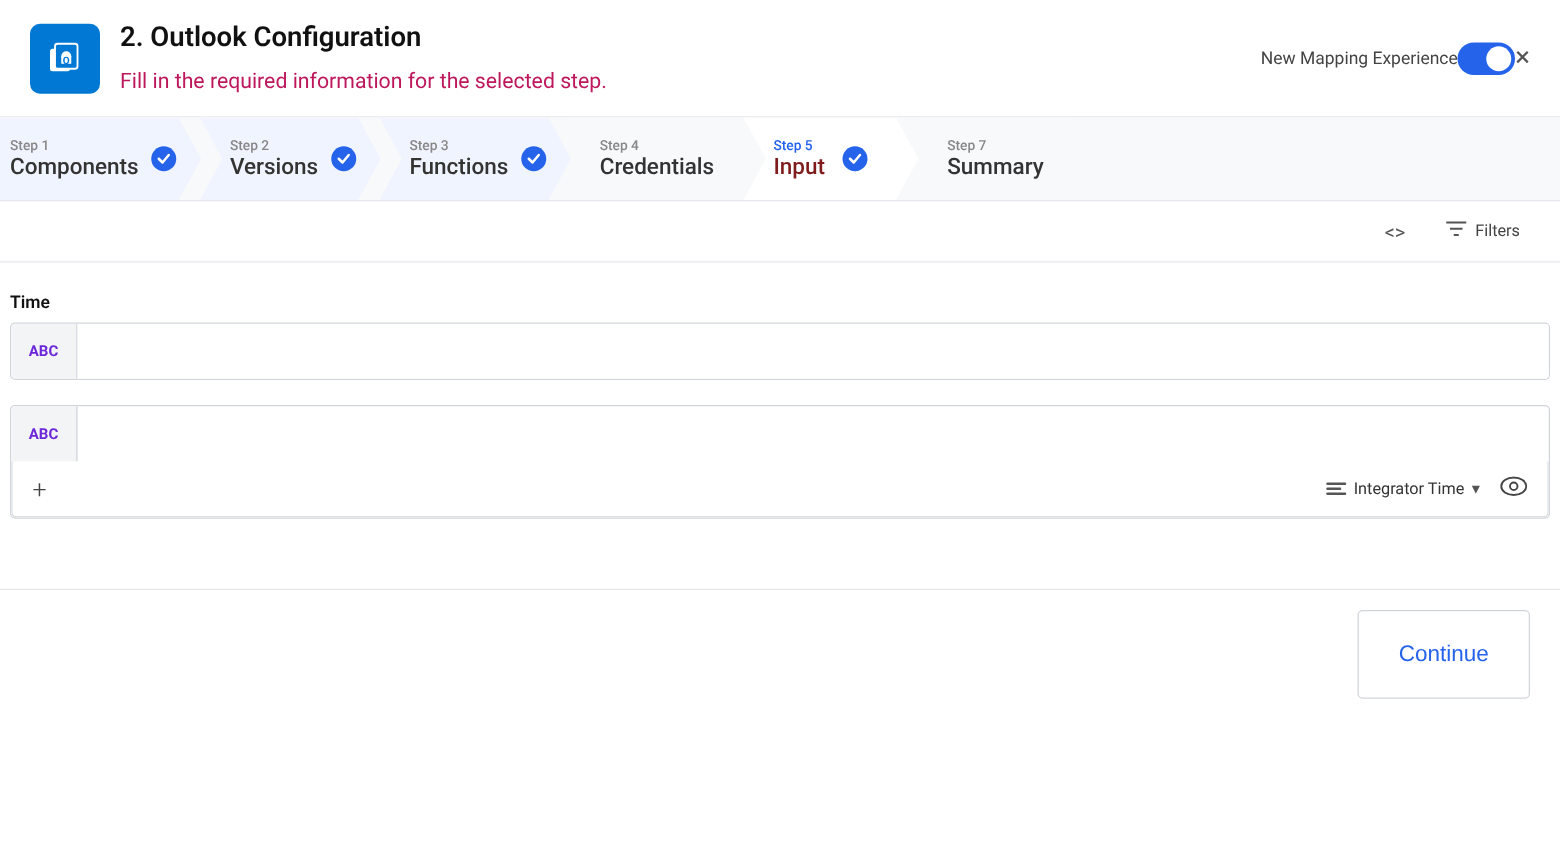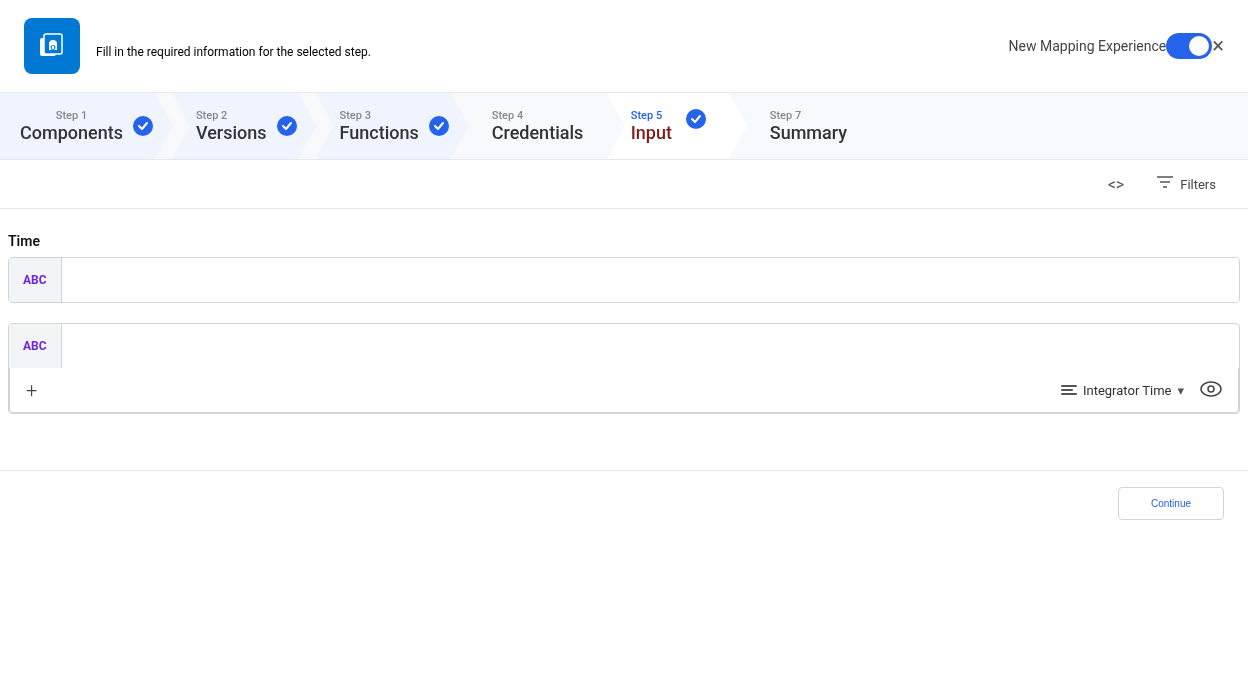--- a/index.html
+++ b/index.html
@@ -29,22 +29,22 @@
       color: white;
       font-size: 28px;
       font-weight: bold;
     }
     .header-title h1 {
       font-size: 22px;
       font-weight: 600;
       color: #111;
     }
     .header-title p {
-      font-size: 12px;
-      color: #000000;
+      font-size: 17px;
+      color: #be185d;
       margin-top: 12px;
     }
     .header-right {
       display: flex;
       align-items: center;
     }
     .new-mapping-label {
       font-size: 14px;
       color: #444;
     }
@@ -89,22 +89,21 @@
       padding: 16px 20px 16px 24px;
       position: relative;
       min-width: 140px;
       background: #f8f9fa;
       cursor: pointer;
       clip-path: polygon(0 0, calc(100% - 18px) 0, 100% 50%, calc(100% - 18px) 100%, 0 100%, 18px 50%);
       margin-right: -1px;
     }
     .step-item:first-child {
       clip-path: polygon(0 0, calc(100% - 18px) 0, 100% 50%, calc(100% - 18px) 100%, 0 100%);
-      padding-left: 20px;
-      text-align: center;
+      padding-left: 8px;
     }
     .step-item.active {
       background: #fff;
     }
     .step-item.completed {
       background: #f0f4ff;
     }
     .step-content {
       display: flex;
       flex-direction: column;
@@ -133,21 +132,21 @@
       justify-content: center;
       margin-left: 10px;
       flex-shrink: 0;
     }
     .step-check svg {
       width: 12px;
       height: 12px;
     }
     .step-inner {
       display: flex;
-      align-items: flex-start;
+      align-items: center;
       gap: 4px;
     }
 
     
     .toolbar {
       display: flex;
       justify-content: flex-end;
       align-items: center;
       padding: 10px 24px;
       border-bottom: 1px solid #e5e7eb;
@@ -258,22 +257,22 @@
       margin-top: 40px;
     }
 
     
     .footer {
       display: flex;
       justify-content: flex-end;
       padding: 16px 24px;
     }
     .continue-btn {
-      padding: 10px 32px;
-      font-size: 10px;
+      padding: 24px 32px;
+      font-size: 18px;
       color: #2563eb;
       border: 1px solid #d1d5db;
       border-radius: 4px;
       background: #fff;
       cursor: pointer;
       font-weight: 500;
     }
 
     
     .subject-field-container {
@@ -302,20 +301,21 @@
       <svg width="32" height="32" viewBox="0 0 32 32" fill="none">
         <rect width="32" height="32" rx="4" fill="#0078d4"></rect>
         <rect x="4" y="8" width="16" height="18" rx="2" fill="white"></rect>
         <rect x="8" y="4" width="18" height="20" rx="2" fill="#0078d4" stroke="white" stroke-width="1.5"></rect>
         <circle cx="17" cy="14" r="4" fill="white"></circle>
         <rect x="13" y="14" width="8" height="6" fill="white"></rect>
         <text x="17" y="20" fill="#0078d4" font-size="8" font-weight="bold" text-anchor="middle">O</text>
       </svg>
     </div>
     <div class="header-title">
+      <h1>2. Outlook Configuration</h1>
       <p>Fill in the required information for the selected step.</p>
     </div>
   </div>
   <div class="header-right">
     <span class="new-mapping-label">New Mapping Experience</span>
     <div class="toggle-switch">
       <div class="toggle-switch-track">
         <div class="toggle-switch-thumb"></div>
       </div>
     </div>

